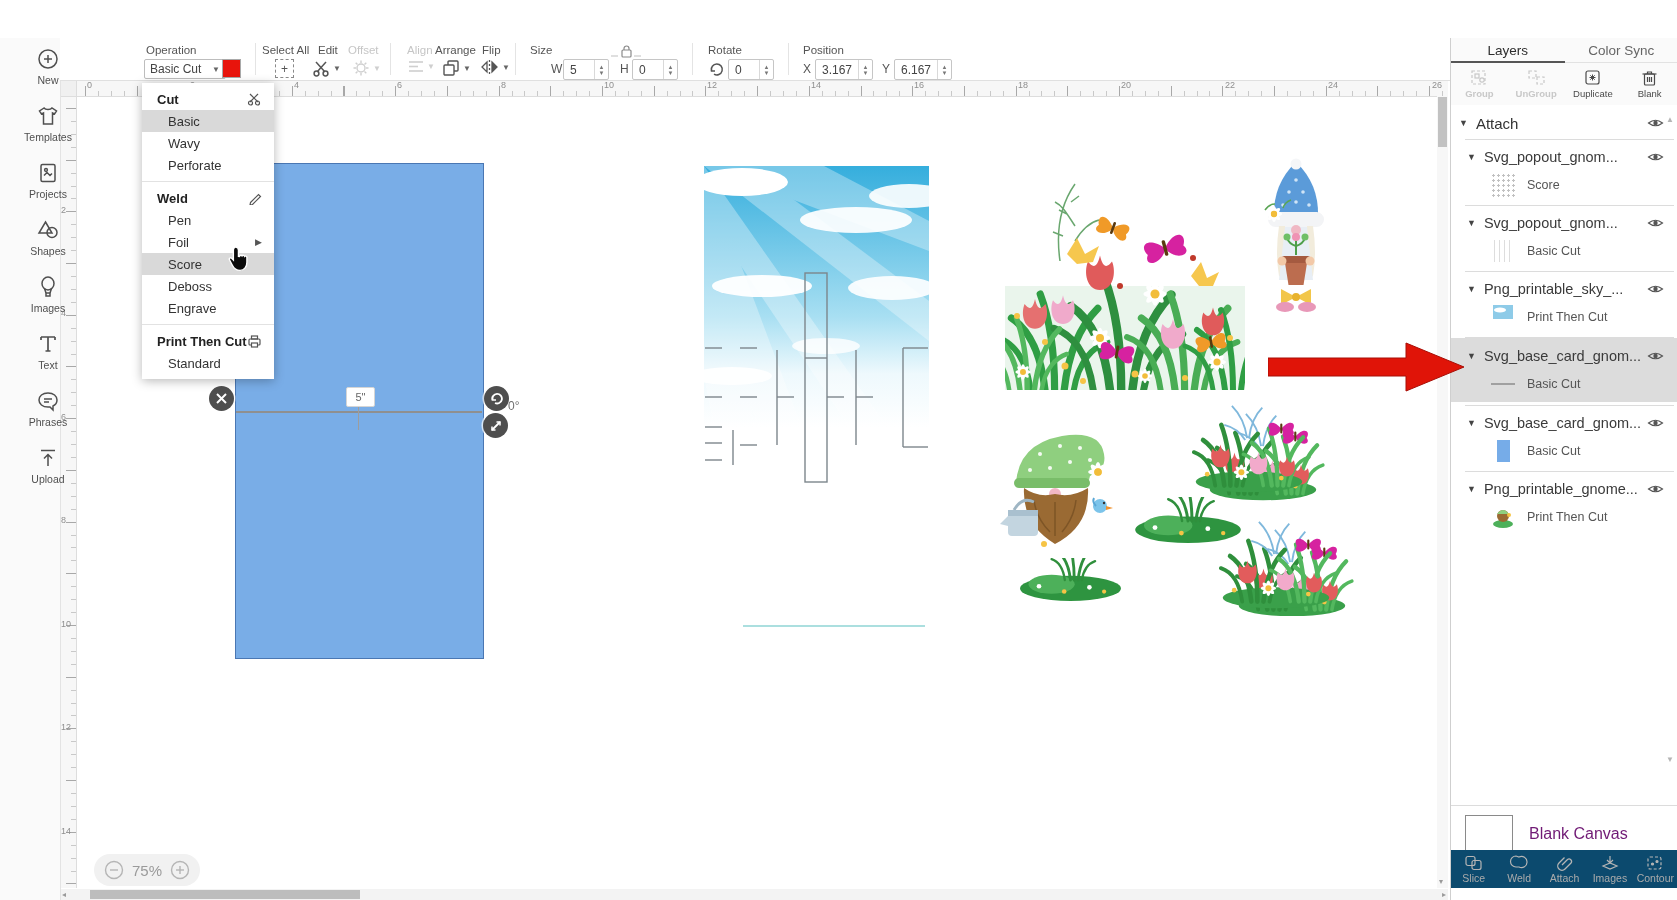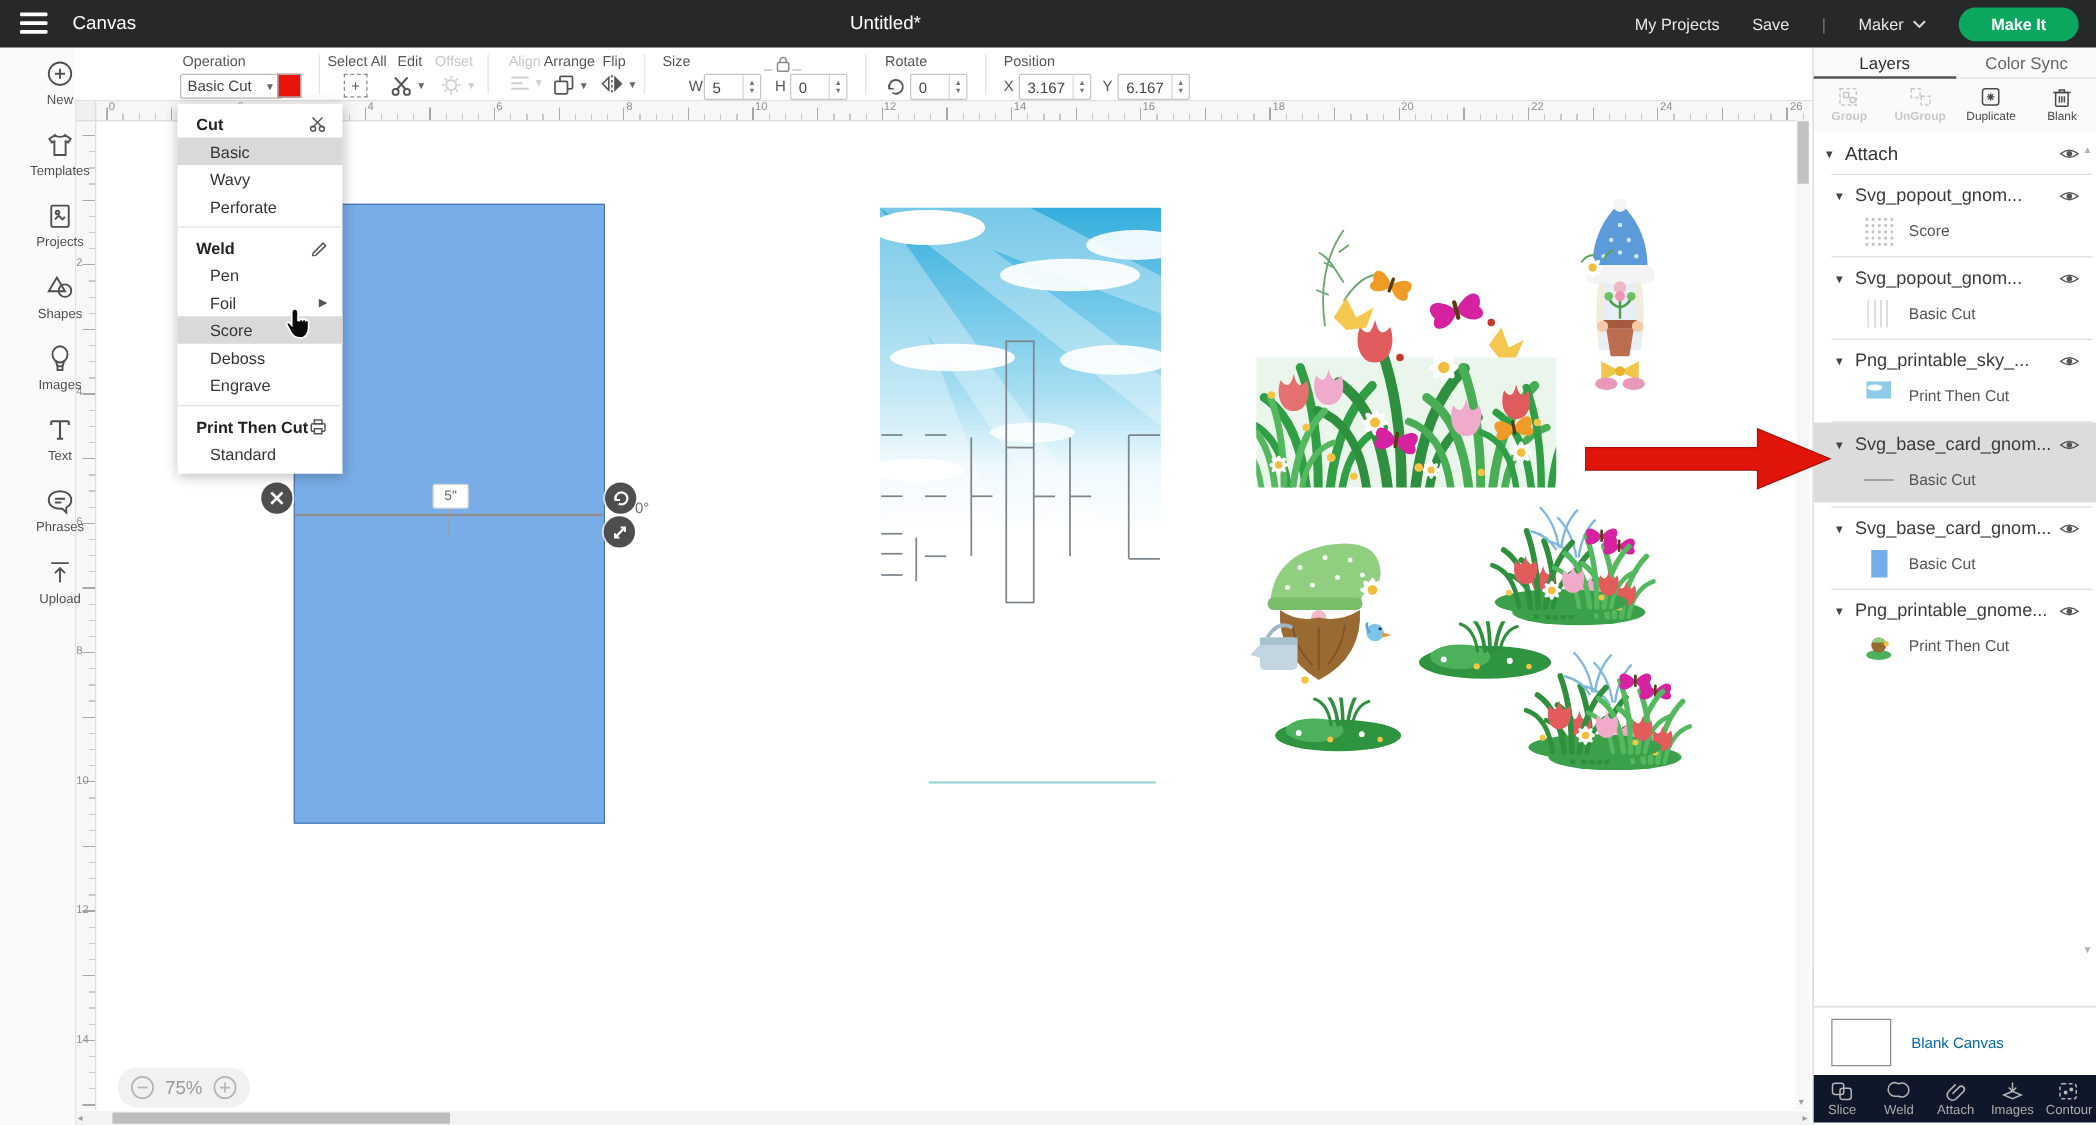--- a/index.html
+++ b/index.html
@@ -101,22 +101,22 @@
   .lop{font-size:12.5px;color:#555;margin-left:12px;}
   .thumb{width:24px;height:24px;background:#fff;display:flex;align-items:center;justify-content:center;}
   .t-dots{background-image:radial-gradient(circle,#c0c0c0 1px,transparent 1.2px);background-size:5px 5px;}
   .t-lines{background-image:repeating-linear-gradient(to right,#ddd 0 1.5px,transparent 1.5px 5px);width:18px;height:22px;}
   .t-line{background:linear-gradient(to bottom,transparent 11px,#a0a0a0 11px,#a0a0a0 13px,transparent 13px);}
   .t-blue{width:24px;height:24px;}
   .t-blue i{display:block;width:13px;height:22px;background:#76ace8;margin:1px auto;}
   .scrollcaret{position:absolute;font-size:8px;color:#b5b5b5;}
   .blankrow{position:absolute;left:0;bottom:38px;width:227px;height:56px;border-top:1px solid #dcdcdc;background:#fff;display:flex;align-items:center;}
   .blankthumb{width:46px;height:36px;border:1px solid #8a8a8a;background:#fff;margin-left:14px;}
-  .blanklabel{font-size:12px;color:#0369a1;margin-left:16px;}
-  .rbottom{position:absolute;left:0;bottom:2px;width:227px;height:38px;background:#0f172a;display:flex;}
+  .blanklabel{font-size:16px;color:#701a75;margin-left:16px;}
+  .rbottom{position:absolute;left:0;bottom:12px;width:227px;height:38px;background:#0c4a6e;display:flex;}
   .rb-item{flex:1;display:flex;flex-direction:column;align-items:center;justify-content:center;gap:1px;font-size:10.5px;color:#ababab;cursor:pointer;}
   
   .redarrow{position:absolute;left:1268px;top:342px;z-index:70;}
 </style>
 </head>
 <body>
 
 <div id="app">
 
   <svg width="0" height="0" style="position:absolute">
@@ -163,41 +163,20 @@
         <ellipse cx="32" cy="24" rx="22" ry="9" fill="#4db05a"></ellipse>
         <use href="#grassc" transform="translate(50,20) scale(0.9)" stroke="#2f8f3c"></use>
         <circle cx="20" cy="26" r="2.2" fill="#fff"></circle>
           <circle cx="44" cy="31" r="2.2" fill="#f6c445"></circle>
         <circle cx="68" cy="27" r="2.2" fill="#fff"></circle>
           <circle cx="82" cy="31" r="2" fill="#f6c445"></circle>
       </g>
     </defs>
   </svg>
 
-  <div class="topbar">
-    <div class="hamburger">
-        <i></i>
-        <i></i>
-        <i></i>
-      </div>
-    <div class="app-title">Canvas</div>
-    <div class="doc-title">Untitled*</div>
-    <div class="tb-right">
-      <span style="cursor:pointer">My Projects</span>
-      <span style="cursor:pointer">Save</span>
-      <span style="color:#777">|</span>
-      <span class="machine">
-        <span>Maker</span>
-        <svg width="11" height="7">
-            <polyline points="1,1 5.5,5.5 10,1" fill="none" stroke="#ddd" stroke-width="1.6"></polyline>
-          </svg>
-      </span>
-      <span class="makeit">Make It</span>
-    </div>
-  </div>
 
   <div class="sidebar">
     <div class="sb-item">
       <svg width="24" height="24">
           <circle cx="12" cy="12" r="9"></circle>
           <line x1="12" y1="8" x2="12" y2="16"></line>
           <line x1="8" y1="12" x2="16" y2="12"></line>
         </svg>
       <span>New</span>
     </div>

